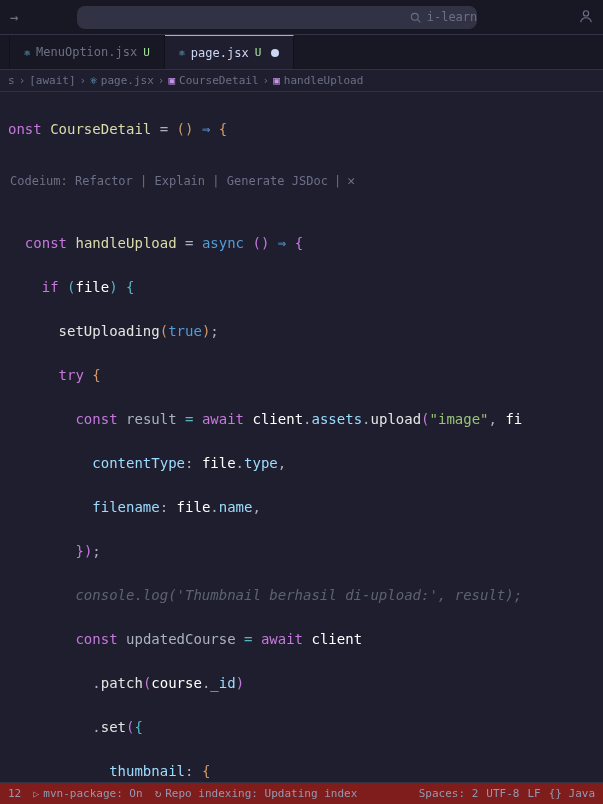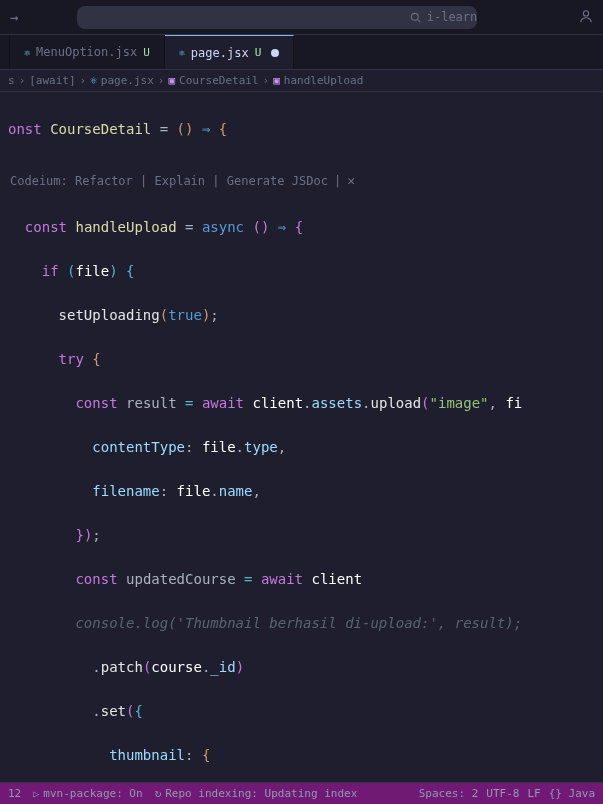--- a/index.html
+++ b/index.html
@@ -107,21 +107,21 @@
       line-height: 22px;
       overflow: hidden;
       white-space: pre;
       font-family: 'Menlo', 'Consolas', monospace;
     }
     .codelens {
       color: #6c7086;
       font-size: 12px;
       padding-left: 2px;
       margin-top: 8px;
-      margin-bottom: 2px;
+      margin-bottom: 18px;
       display: flex;
       align-items: flex-start;
       gap: 6px;
     }
     .codelens-x {
       font-size: 13px;
     }
     .kw { color: #c678dd; }
     .kw2 { color: #569cd6; }
     .fn { color: #e5e5e5; }
@@ -134,21 +134,21 @@
     .paren { color: #d19a66; }
     .paren2 { color: #c678dd; }
     .paren3 { color: #56b6c2; }
     .ghost { color: #5c6370; font-style: italic; }
     .status-bar {
       position: absolute;
       bottom: 0;
       left: 0;
       right: 0;
       height: 22px;
-      background: #701a75;
+      background: #7f1d1d;
       display: flex;
       align-items: center;
       padding: 0 8px;
       font-size: 11px;
       color: #9399b2;
       gap: 12px;
       border-top: 1px solid #313244;
     }
     .status-right { margin-left: auto; display: flex; gap: 8px; }
     .status-item { display: flex; align-items: center; gap: 4px; cursor: pointer; }
@@ -212,22 +212,22 @@
 <span class="line"><span class="kw">onst</span> <span class="fn-def">CourseDetail</span><span class="punct"> = </span><span class="paren">(</span><span class="paren">)</span> <span class="kw2">⇒</span> <span class="paren">{</span></span>
 <div class="codelens"><span>Codeium: Refactor | Explain | Generate JSDoc</span><span>|</span><span class="codelens-x">✕</span></div>
 <span class="line">  <span class="kw">const</span> <span class="fn-def">handleUpload</span><span class="punct"> = </span><span class="kw2">async</span><span class="punct"> </span><span class="paren2">(</span><span class="paren2">)</span> <span class="kw2">⇒</span> <span class="paren2">{</span></span>
 <span class="line">    <span class="kw">if</span><span class="punct"> </span><span class="paren3">(</span><span class="var">file</span><span class="paren3">)</span> <span class="paren3">{</span></span>
 <span class="line">      <span class="fn">setUploading</span><span class="paren">(</span><span class="kw2">true</span><span class="paren">)</span><span class="punct">;</span></span>
 <span class="line">      <span class="kw">try</span><span class="punct"> </span><span class="paren">{</span></span>
 <span class="line">        <span class="kw">const</span><span class="punct"> result </span><span class="op">=</span> <span class="kw">await</span><span class="var"> client</span><span class="punct">.</span><span class="prop">assets</span><span class="punct">.</span><span class="fn">upload</span><span class="paren2">(</span><span class="str">"image"</span><span class="punct">, </span><span class="var">fi</span></span>
 <span class="line">          <span class="prop">contentType</span><span class="punct">: </span><span class="var">file</span><span class="punct">.</span><span class="prop">type</span><span class="punct">,</span></span>
 <span class="line">          <span class="prop">filename</span><span class="punct">: </span><span class="var">file</span><span class="punct">.</span><span class="prop">name</span><span class="punct">,</span></span>
 <span class="line">        <span class="paren2">}</span><span class="paren2">)</span><span class="punct">;</span></span>
+<span class="line">        <span class="ghost">console.log('Thumbnail berhasil di-upload:', result);</span></span>
 <span class="line">        <span class="kw">const</span><span class="punct"> updatedCourse </span><span class="op">=</span> <span class="kw">await</span><span class="var"> client</span></span>
-<span class="line">        <span class="ghost">console.log('Thumbnail berhasil di-upload:', result);</span></span>
 <span class="line">          <span class="punct">.</span><span class="fn">patch</span><span class="paren2">(</span><span class="var">course</span><span class="punct">.</span><span class="prop">_id</span><span class="paren2">)</span></span>
 <span class="line">          <span class="punct">.</span><span class="fn">set</span><span class="paren2">(</span><span class="paren3">{</span></span>
 <span class="line">            <span class="prop">thumbnail</span><span class="punct">: </span><span class="paren">{</span></span>
 <span class="line">              <span class="prop">_type</span><span class="punct">: </span><span class="str">"image"</span><span class="punct">,</span></span>
 
 
 
 
 
 

